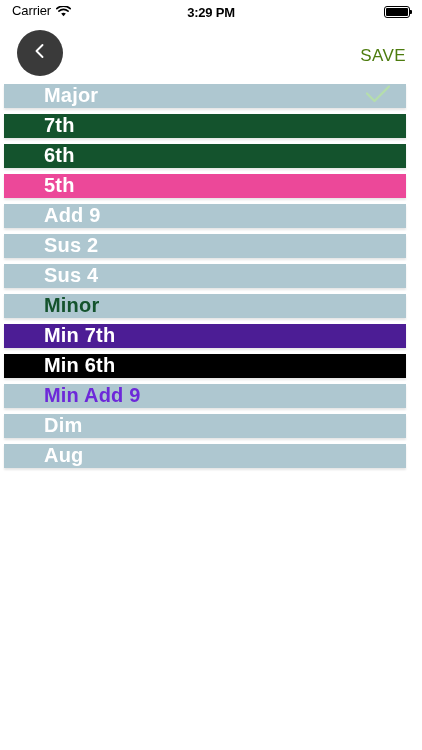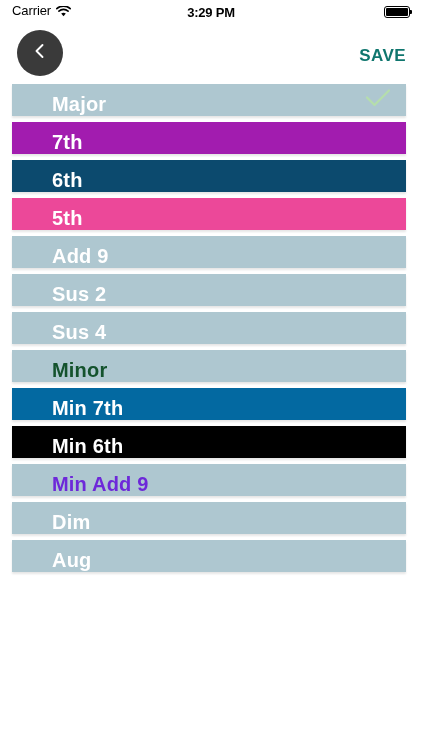--- a/index.html
+++ b/index.html
@@ -108,44 +108,44 @@
     font-size: 25px;
     font-weight: 700;
     letter-spacing: 1.6px;
     color: #4a4f52;
   }
   .save-button {
     position: absolute;
     right: 16px;
     top: 22px;
     font-size: 17px;
-    font-weight: 700;
+    font-weight: 400;
     letter-spacing: 0.4px;
-    color: #0f766e;
+    color: #4d7c0f;
     cursor: pointer;
     background: none;
     border: none;
     padding: 0;
     font-family: "Liberation Sans", sans-serif;
   }
 
   
   .chord-list {
     position: absolute;
     top: 84px;
     left: 0;
     width: 422px;
   }
   .chord-row {
     position: relative;
-    margin: 0 16px 6px 12px;
-    height: 32px;
+    margin: 0 16px 6px 4px;
+    height: 24px;
     background: #aec7d0;
     display: flex;
-    align-items: flex-end;
+    align-items: flex-start;
     box-shadow: 0 2px 2px rgba(0,0,0,0.10);
     cursor: pointer;
   }
   .chord-label {
     margin-left: 40px;
     font-size: 20px;
     font-weight: 700;
     color: #ffffff;
     letter-spacing: 0.2px;
   }
@@ -193,42 +193,42 @@
   <button class="save-button">SAVE</button>
 </div>
 
 <div class="chord-list">
     <div class="chord-row" style="background: rgb(174, 199, 208);">
       <span class="chord-label" style="color: rgb(255, 255, 255);">Major</span>
       <span class="check-icon"><svg width="28" height="22" viewBox="0 0 28 22">
           <path d="M3 10.5 L10.5 18 L25 3.5" stroke="#b5deab" stroke-width="2.2" fill="none" stroke-linecap="round" stroke-linejoin="round"></path>
         </svg></span>
     </div>
-    <div class="chord-row" style="background: #a21caf;">
+    <div class="chord-row" style="background: #14532d;">
       <span class="chord-label" style="color: rgb(255, 255, 255);">7th</span>
     </div>
-    <div class="chord-row" style="background: #0c4a6e;">
+    <div class="chord-row" style="background: #14532d;">
       <span class="chord-label" style="color: rgb(255, 255, 255);">6th</span>
     </div>
     <div class="chord-row" style="background: #ec4899;">
       <span class="chord-label" style="color: rgb(255, 255, 255);">5th</span>
     </div>
     <div class="chord-row" style="background: rgb(174, 199, 208);">
       <span class="chord-label" style="color: rgb(255, 255, 255);">Add 9</span>
     </div>
     <div class="chord-row" style="background: rgb(174, 199, 208);">
       <span class="chord-label" style="color: rgb(255, 255, 255);">Sus 2</span>
     </div>
     <div class="chord-row" style="background: rgb(174, 199, 208);">
       <span class="chord-label" style="color: rgb(255, 255, 255);">Sus 4</span>
     </div>
     <div class="chord-row" style="background: rgb(174, 199, 208);">
       <span class="chord-label" style="color: #14532d;">Minor</span>
     </div>
-    <div class="chord-row" style="background: #0369a1;">
+    <div class="chord-row" style="background: #4c1d95;">
       <span class="chord-label" style="color: rgb(255, 255, 255);">Min 7th</span>
     </div>
     <div class="chord-row" style="background: #000000;">
       <span class="chord-label" style="color: rgb(255, 255, 255);">Min 6th</span>
     </div>
     <div class="chord-row" style="background: rgb(174, 199, 208);">
       <span class="chord-label" style="color: #6d28d9;">Min Add 9</span>
     </div>
     <div class="chord-row" style="background: rgb(174, 199, 208);">
       <span class="chord-label" style="color: rgb(255, 255, 255);">Dim</span>

